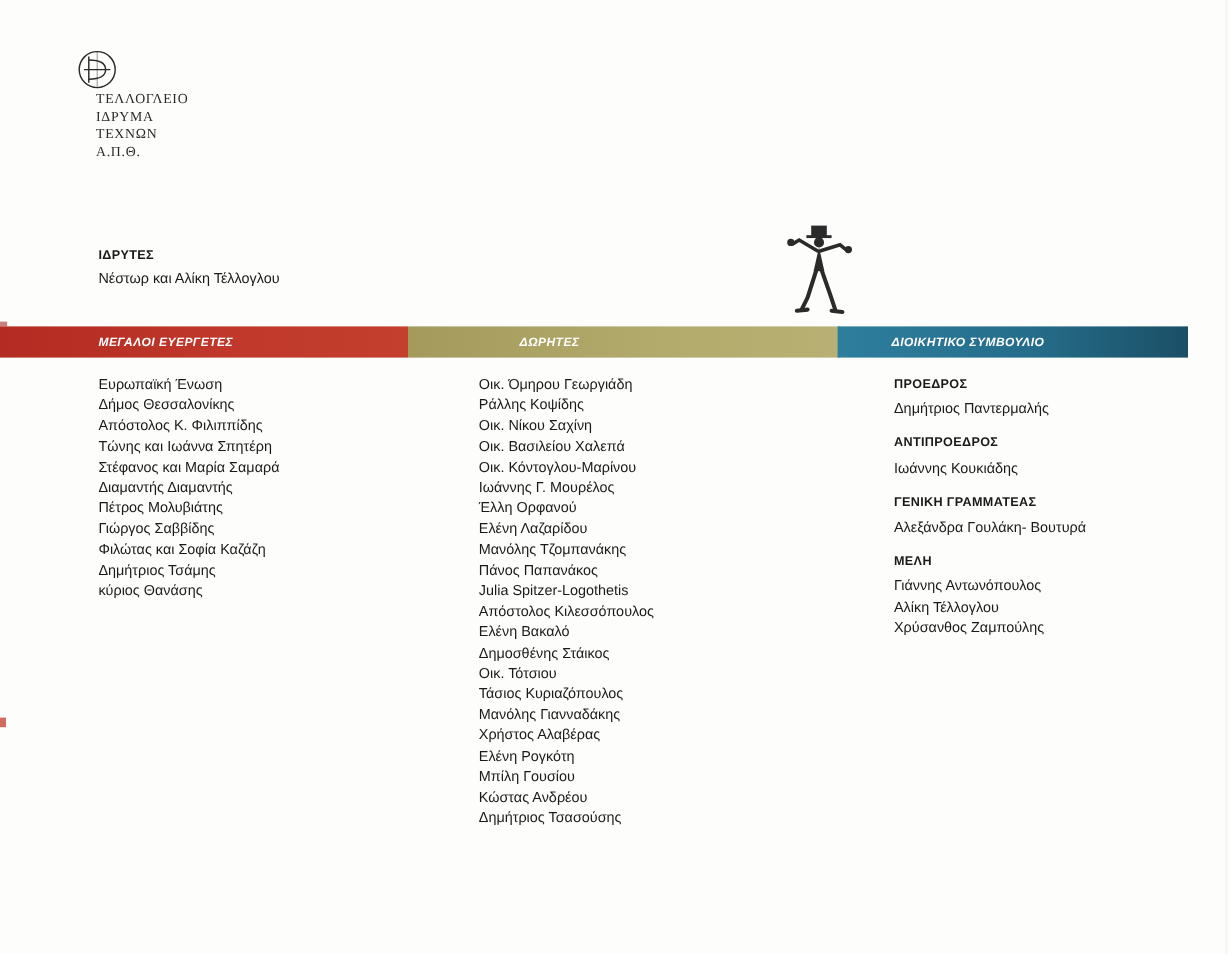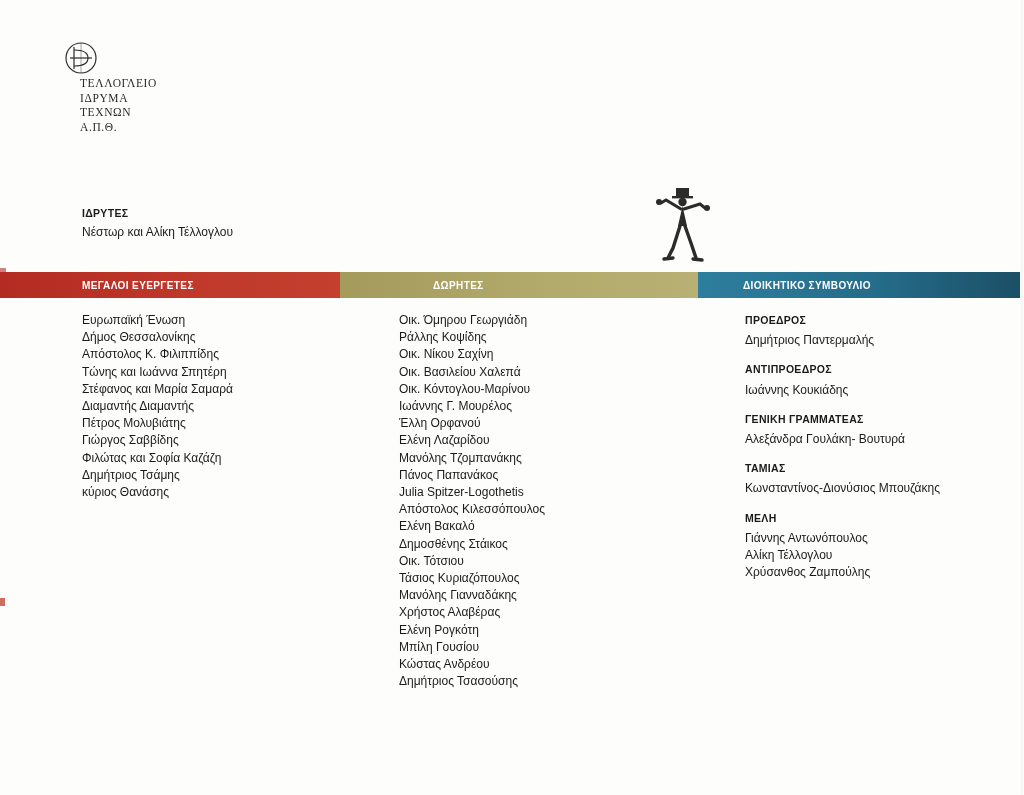--- a/index.html
+++ b/index.html
@@ -78,20 +78,21 @@
     height: 100px;
   }
 
   
   .bar {
     position: absolute;
     left: 0;
     top: 272px;
     width: 1024px;
     height: 26px;
+    font-style: italic;
   }
   .bar-seg {
     position: absolute;
     top: 0;
     height: 26px;
     display: flex;
     align-items: center;
   }
   .bar-seg .bar-label {
     color: #ffffff;
@@ -107,21 +108,21 @@
   .seg-red .bar-label { margin-left: 82px; }
   .seg-olive {
     left: 340px;
     width: 328px;
     background: linear-gradient(to right, #a39a5c 0%, #b3ab6b 60%, #b8b074 100%);
     padding-left: 32px;
   }
   .seg-olive .bar-label { margin-left: 61px; }
   .seg-blue {
     left: 698px;
-    width: 322px;
+    width: 292px;
     background: linear-gradient(to right, #2e7e9e 0%, #256d8a 55%, #1b4f66 100%);
   }
   .seg-blue .bar-label { margin-left: 45px; }
 
   
   .col {
     position: absolute;
     top: 312px;
     font-size: 12px;
     line-height: 17.2px;
@@ -283,24 +284,20 @@
   </div>
   <div class="board-group">
     <div class="board-role">ΑΝΤΙΠΡΟΕΔΡΟΣ</div>
     <div class="board-name">Ιωάννης Κουκιάδης</div>
   </div>
   <div class="board-group">
     <div class="board-role">ΓΕΝΙΚΗ ΓΡΑΜΜΑΤΕΑΣ</div>
     <div class="board-name">Αλεξάνδρα Γουλάκη- Βουτυρά</div>
   </div>
   <div class="board-group">
-    <div class="board-role">ΤΑΜΙΑΣ</div>
-    <div class="board-name">Κωνσταντίνος-Διονύσιος Μπουζάκης</div>
-  </div>
-  <div class="board-group">
     <div class="board-role">ΜΕΛΗ</div>
     <div class="board-name">Γιάννης Αντωνόπουλος</div>
     <div class="board-name">Αλίκη Τέλλογλου</div>
     <div class="board-name">Χρύσανθος Ζαμπούλης</div>
   </div>
 </div>
 
 <div class="edge-mark-left"></div>
 <div class="edge-mark-top"></div>
 <div class="paper-edge-right"></div>

